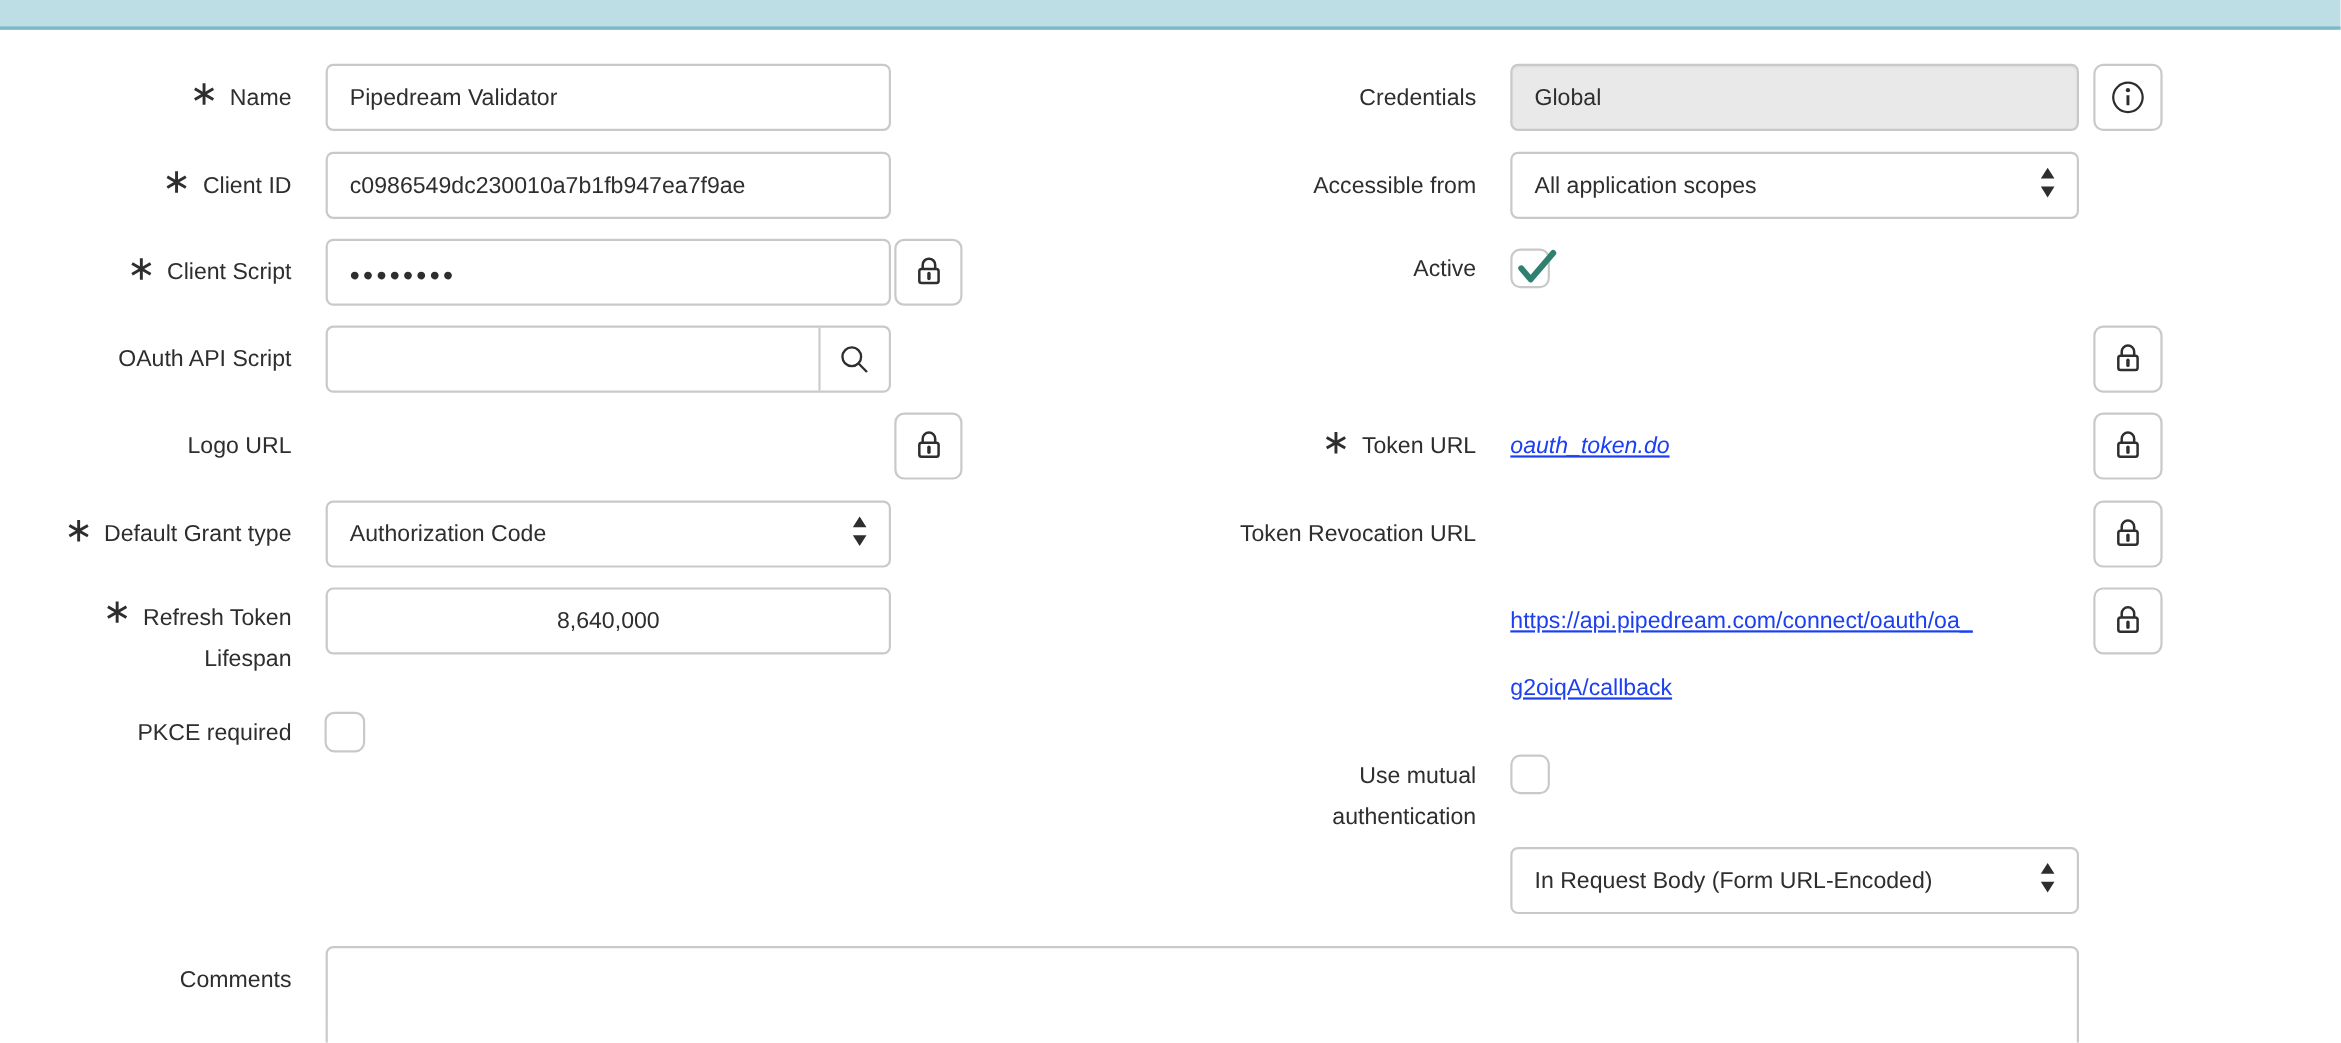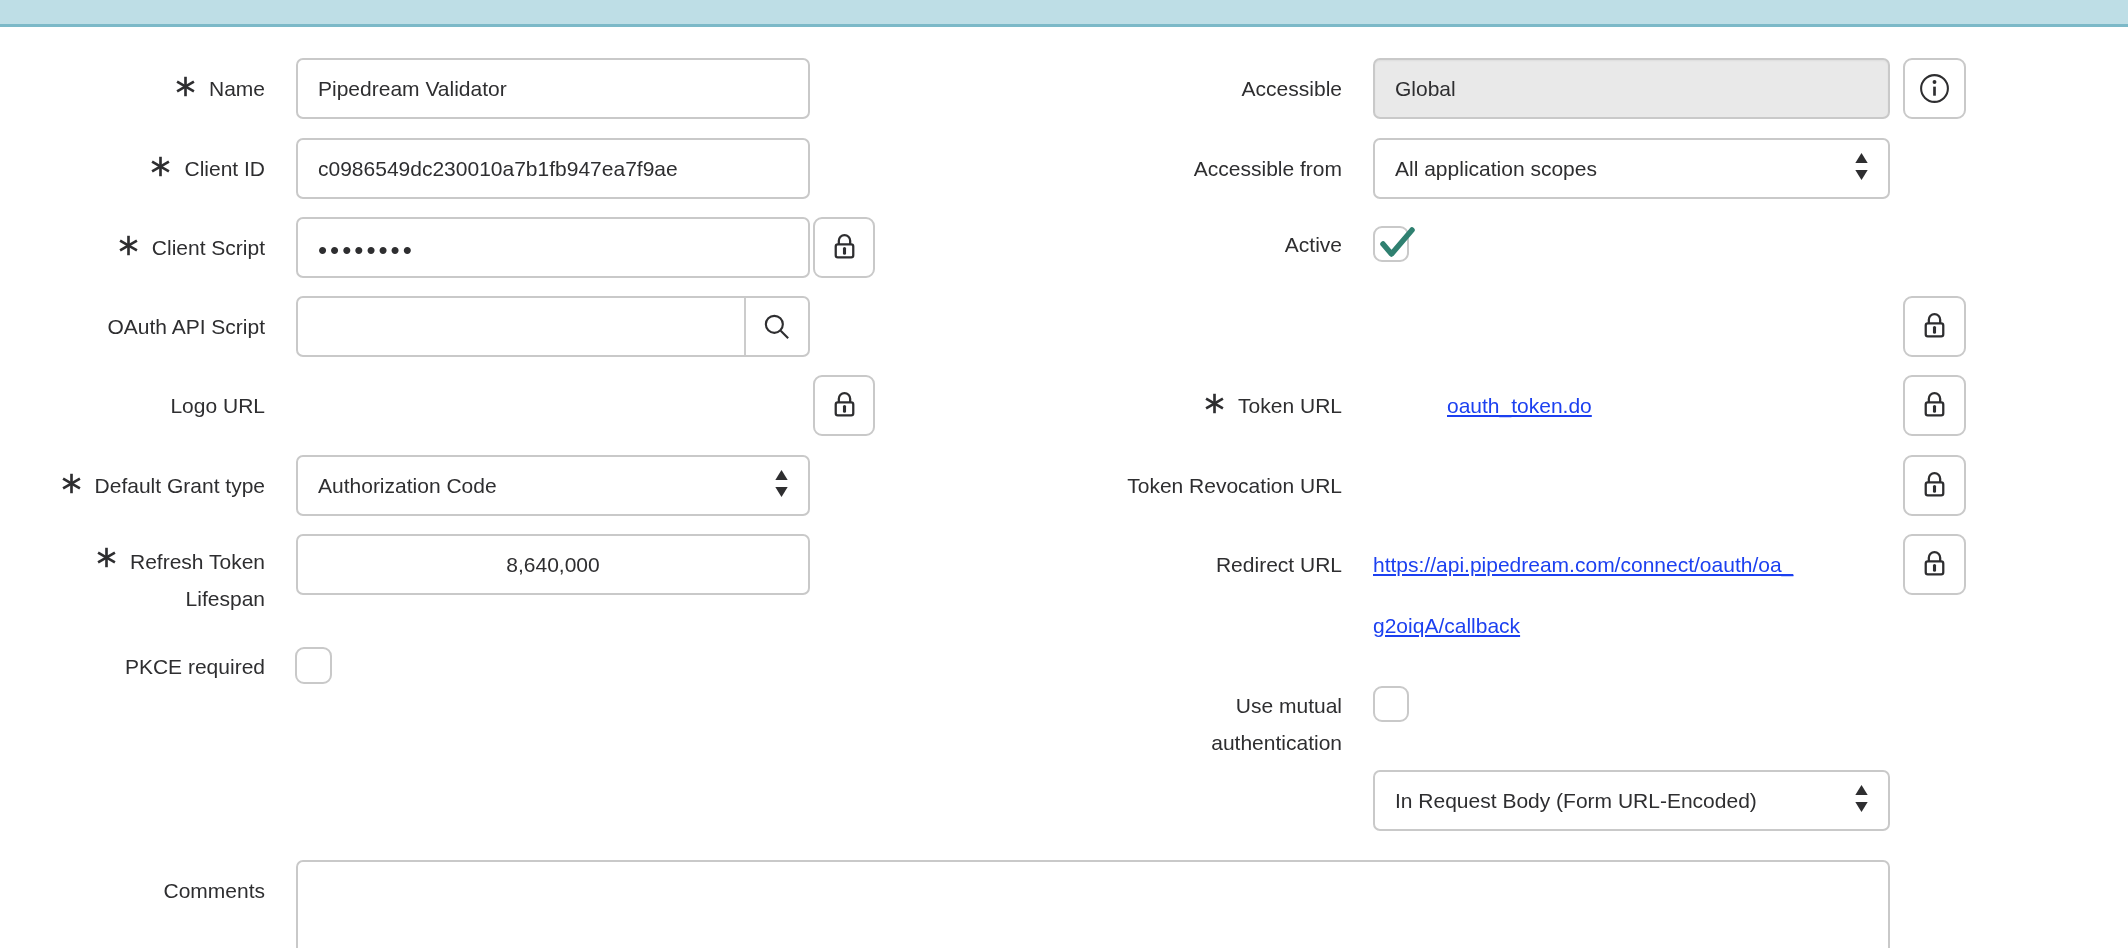--- a/index.html
+++ b/index.html
@@ -34,21 +34,21 @@
          background:#fff;display:flex;align-items:center;justify-content:center;box-sizing:border-box;
          padding:0;cursor:pointer;}
   .btn-lcol{left:813px;width:62px;}
   .btn-rcol{left:1903px;}
   
   .cbx{position:absolute;width:37px;height:37px;border:2px solid #c9c9c9;border-radius:9px;
        background:#fff;box-sizing:border-box;}
   .cbx svg{position:absolute;left:1px;top:-4px;overflow:visible;}
   
   a.lnk{color:#1c40f0;text-decoration:underline;font-size:21px;}
-  .lnkrow{position:absolute;left:1447px;height:61px;display:flex;align-items:center;}
+  .lnkrow{position:absolute;left:1373px;height:61px;display:flex;align-items:center;font-style:italic;}
   .lnkwrap{position:absolute;left:1373px;width:520px;line-height:61px;font-size:21px;}
   .lnkwrap span{display:block;}
   
   .comments-area{position:absolute;left:296px;top:860px;width:1594px;height:140px;
        border:2px solid #c9c9c9;border-radius:7px;box-sizing:border-box;resize:none;
        font-family:"Liberation Sans",sans-serif;font-size:21px;color:#2e2e30;padding:12px 20px;}
   .req-icn{flex:0 0 auto;}
 </style>
 </head>
 <body>
@@ -185,21 +185,21 @@
     <span>PKCE required</span>
   </div>
   <div class="cbx" style="left:295px;top:647px"></div>
 
   <div class="lbl lbl-left" style="top:860px">
     <span>Comments</span>
   </div>
   <textarea class="comments-area" style=""></textarea>
 
   <div class="lbl lbl-right" style="top:58px">
-    <span>Accessible</span>
+    <span>Credentials</span>
   </div>
   <div class="field f-right readonly" style="top:58px">
     <span>Global</span>
   </div>
   <button class="sqbtn btn-rcol" style="top:58px">
     <svg width="35" height="35" viewBox="0 0 34 34">
       <circle cx="17" cy="17" r="13" stroke="#2e2e30" stroke-width="2" fill="none"></circle>
       <circle cx="17" cy="10.7" r="1.9" fill="#2e2e30"></circle>
       <line x1="17" y1="15.2" x2="17" y2="24" stroke="#2e2e30" stroke-width="2.6"></line>
     </svg>
@@ -268,23 +268,20 @@
   <button class="sqbtn btn-rcol" style="top:455px">
     <span class="icn-lock">
   <svg width="33" height="33" viewBox="0 0 32 32">
     <path d="M10.5 14 V10.5 a5.5 5.5 0 0 1 11 0 V14" stroke="#2e2e30" stroke-width="2.2" fill="none"></path>
     <rect x="7.5" y="14" width="17" height="12.5" rx="2" stroke="#2e2e30" stroke-width="2.2" fill="none"></rect>
     <line x1="16" y1="18" x2="16" y2="22.5" stroke="#2e2e30" stroke-width="3" stroke-linecap="round"></line>
   </svg>
 </span>
   </button>
 
-  <div class="lbl lbl-right" style="top:534px">
-    <span>Redirect URL</span>
-  </div>
   <div class="lnkwrap" style="top:534px">
     <a class="lnk" href="#">
       <span>https://api.pipedream.com/connect/oauth/oa_</span>
       <span>g2oiqA/callback</span>
     </a>
   </div>
   <button class="sqbtn btn-rcol" style="top:534px">
     <span class="icn-lock">
   <svg width="33" height="33" viewBox="0 0 32 32">
     <path d="M10.5 14 V10.5 a5.5 5.5 0 0 1 11 0 V14" stroke="#2e2e30" stroke-width="2.2" fill="none"></path>

